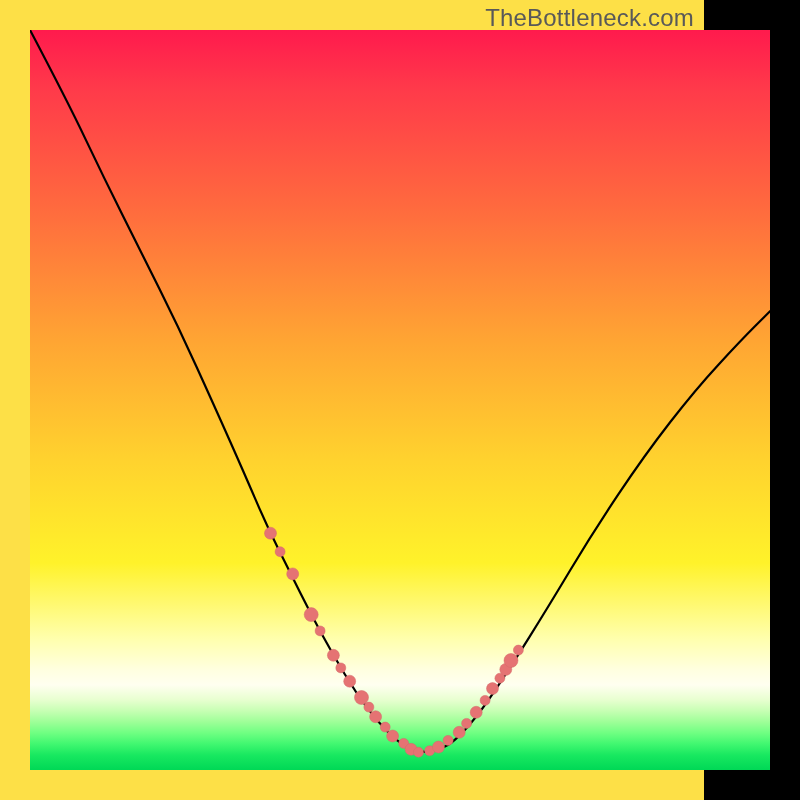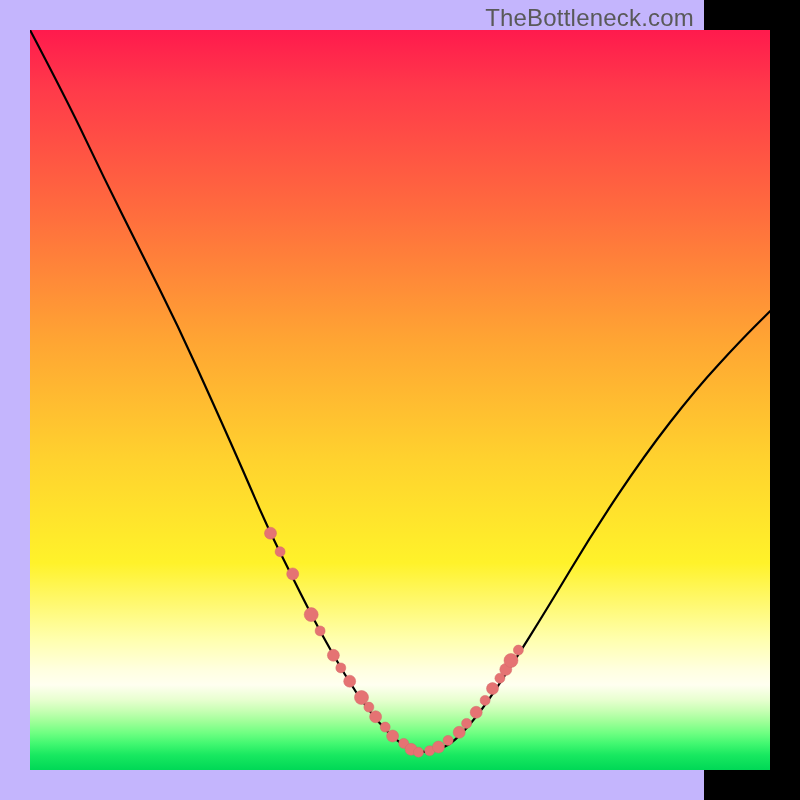--- a/index.html
+++ b/index.html
@@ -8,21 +8,21 @@
     width: 800px;
     height: 800px;
     background: #000;
     overflow: hidden;
     font-family: Arial, Helvetica, sans-serif;
   }
   .frame {
     position: relative;
     width: 704px;
     height: 800px;
-    background: #c4b5fd;
+    background: #fde047;
   }
   .plot-area {
     position: absolute;
     left: 30px;
     top: 30px;
     width: 740px;
     height: 740px;
     overflow: hidden;
   }
   .gradient {

